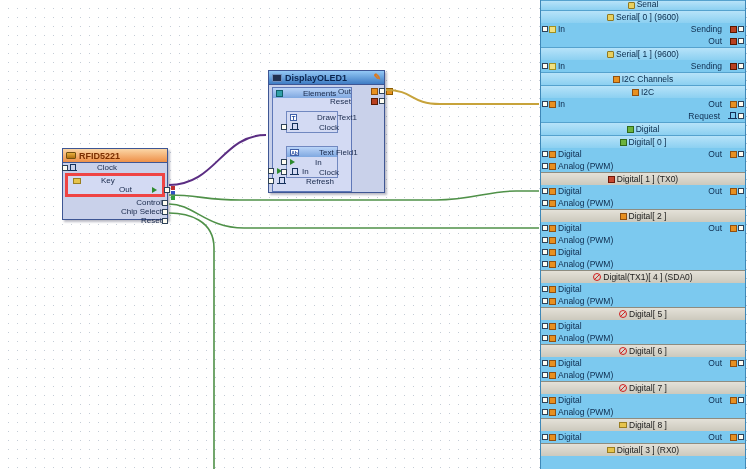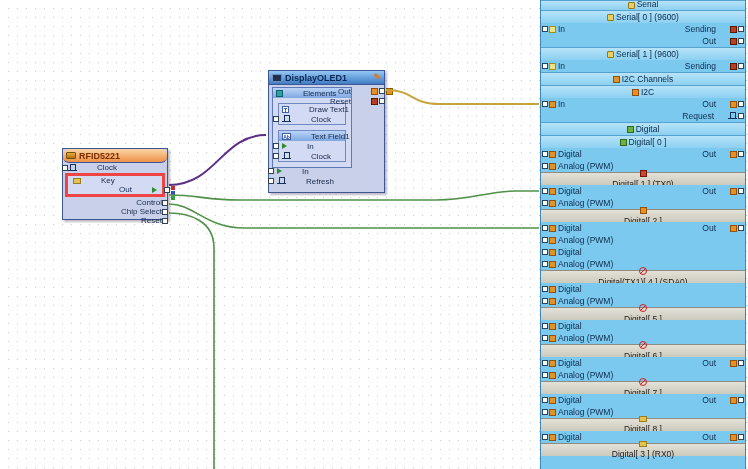--- a/index.html
+++ b/index.html
@@ -10,30 +10,30 @@
           background-size:9px 9px;background-position:4px 4px;}
 
   
   .block{position:absolute;background:#C9D1EA;border:1px solid #3E5694;
          box-shadow:1.5px 1.5px 2px rgba(60,60,90,.35);z-index:10;font-size:8px;
          color:#18284A;box-sizing:border-box;}
   #rfid-block{left:62px;top:148px;width:106px;height:72px;}
   #oled-block{left:268px;top:70px;width:117px;height:123px;}
   .titlebar{height:14px;display:flex;align-items:center;gap:3px;padding:0 3px;
             font-weight:bold;font-size:9px;box-sizing:border-box;border-bottom:1px solid #3E5694;}
-  .rfid-title{background:linear-gradient(#FBD6A6,#EE9048);color:#7A2E00;border-radius:6px;}
+  .rfid-title{background:linear-gradient(#FBD6A6,#EE9048);color:#7A2E00;}
   .oled-title{background:linear-gradient(#93C8F5,#3F7CC4);color:#0A2550;}
   .pencil{margin-left:auto;color:#E07818;font-size:9px;line-height:1;}
   .prow{position:relative;height:9px;display:flex;align-items:center;gap:20px;
         padding:0 5px;box-sizing:border-box;white-space:nowrap;}
   .prow.right{justify-content:flex-end;}
   .subbox{border:3px solid #ef4444;background:#D3DAF3;margin:1px 2px;}
   #elements-box{position:absolute;left:3px;top:16px;width:78px;border:1px solid #5F78B8;background:#D3DAF3;}
   #elements-box .prow{height:10px;padding:0 3px;}
-  .inner{border:1px solid #7188C0;margin:5px;background:#D3DAF3;}
+  .inner{border:1px solid #7188C0;margin:13px;background:#D3DAF3;}
   .el-hdr{background:linear-gradient(#BAD4F8,#7FA8E0);}
   #oled-right{position:absolute;right:0;top:15px;width:42px;}
   #oled-right .prow{height:10px;padding:0 6px 0 2px;justify-content:flex-end;}
   #oled-bottom{position:absolute;left:3px;top:95px;width:70px;}
   #oled-bottom .prow{height:10px;}
 
   
   .pin{width:4px;height:4px;background:#FFFDF2;border:1px solid #2E4258;position:absolute;z-index:3;}
   .pinL{left:-1px;top:50%;transform:translateY(-50%);}
   .pinR{right:-1px;top:50%;transform:translateY(-50%);}
@@ -71,23 +71,23 @@
         font-size:5px;line-height:6px;text-align:center;font-weight:bold;}
   .i-abc::before{content:"Ab";}
 
   
   #board-panel{position:absolute;left:540px;top:0;width:206px;height:469px;background:#7CC9EF;
         border-left:1px solid #3E88B8;border-right:1px solid #3E88B8;overflow:hidden;z-index:5;box-sizing:border-box;}
   .brow{box-sizing:border-box;position:relative;display:flex;align-items:center;gap:2px;white-space:nowrap;}
   .pinrow{height:12px;background:#7CC9EF;padding:0 8px;font-size:8.5px;color:#0E2C4E;}
   .hdr{height:13px;justify-content:center;font-size:8.5px;}
   .hdr.blue{background:linear-gradient(#B7E3F9,#8CD0F1);border-top:1px solid #55A2CE;color:#0A2A4A;}
-  .hdr.gray{background:linear-gradient(#E4E1D8,#CCC9BD);border-top:1px solid #8E8C80;color:#1A1A1A;flex-direction:column;}
+  .hdr.gray{background:linear-gradient(#E4E1D8,#CCC9BD);border-top:1px solid #8E8C80;color:#1A1A1A;}
   .hdr.partial{height:10px;overflow:hidden;align-items:flex-end;padding-bottom:1px;}
-  .rwrap{margin-left:auto;display:flex;align-items:center;gap:14px;}
+  .rwrap{margin-left:auto;display:flex;align-items:center;gap:8px;}
   .bpinL{left:1px;top:50%;transform:translateY(-50%);}
   .bpinR{right:1px;top:50%;transform:translateY(-50%);}
 
   
   #wires{position:absolute;inset:0;z-index:20;pointer-events:none;}
 </style>
 </head>
 <body>
 
 <div id="stage">

